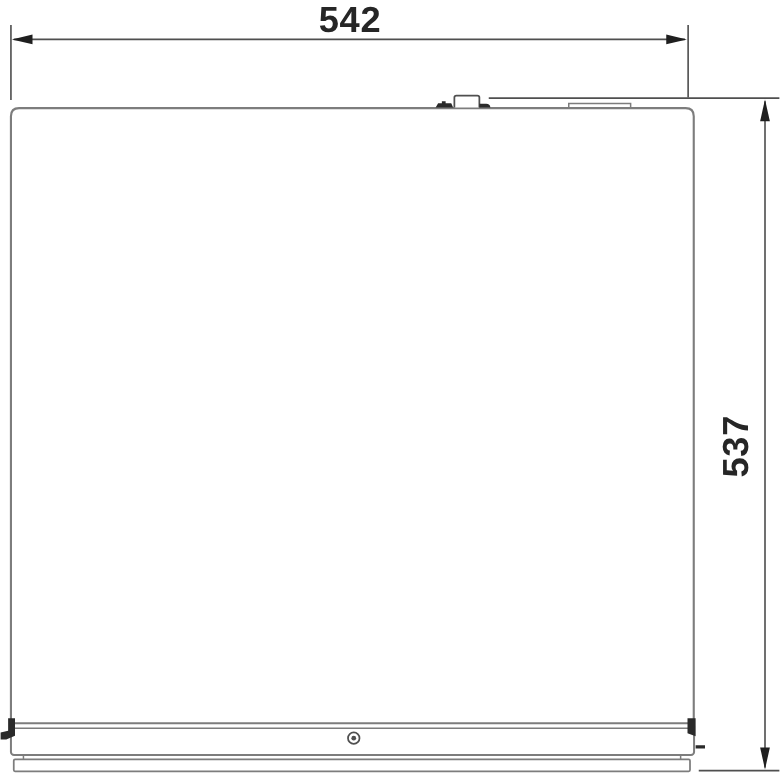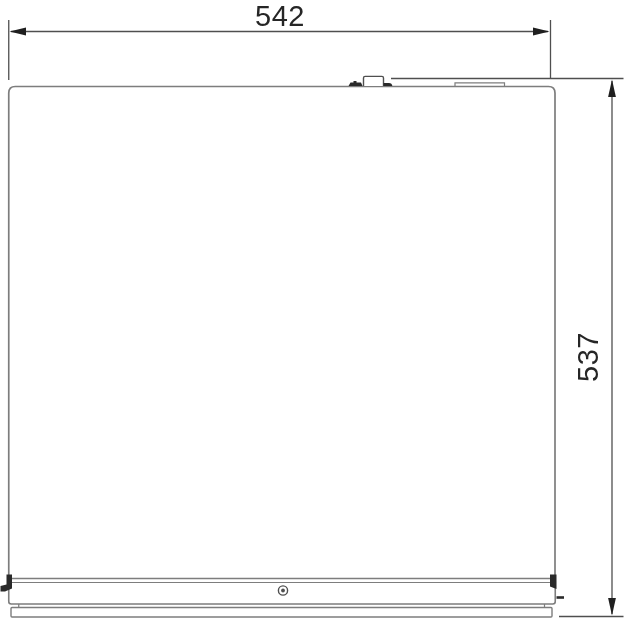--- a/index.html
+++ b/index.html
@@ -8,20 +8,21 @@
     background: #ffffff;
     width: 625px;
     height: 620px;
     overflow: hidden;
   }
   .drawing-wrap {
     width: 624px;
     height: 620px;
     position: relative;
     background: #ffffff;
+    font-weight: bold;
   }
   svg { display: block; }
 
   
   .ext-line   { stroke-width: 1.3; fill: none; }
   .dim-line   { stroke-width: 1.3; fill: none; }
   .arrow      { stroke: none; }
   .dim-text {
     font-family: "Liberation Sans", "DejaVu Sans", sans-serif;
     font-size: 29px;

